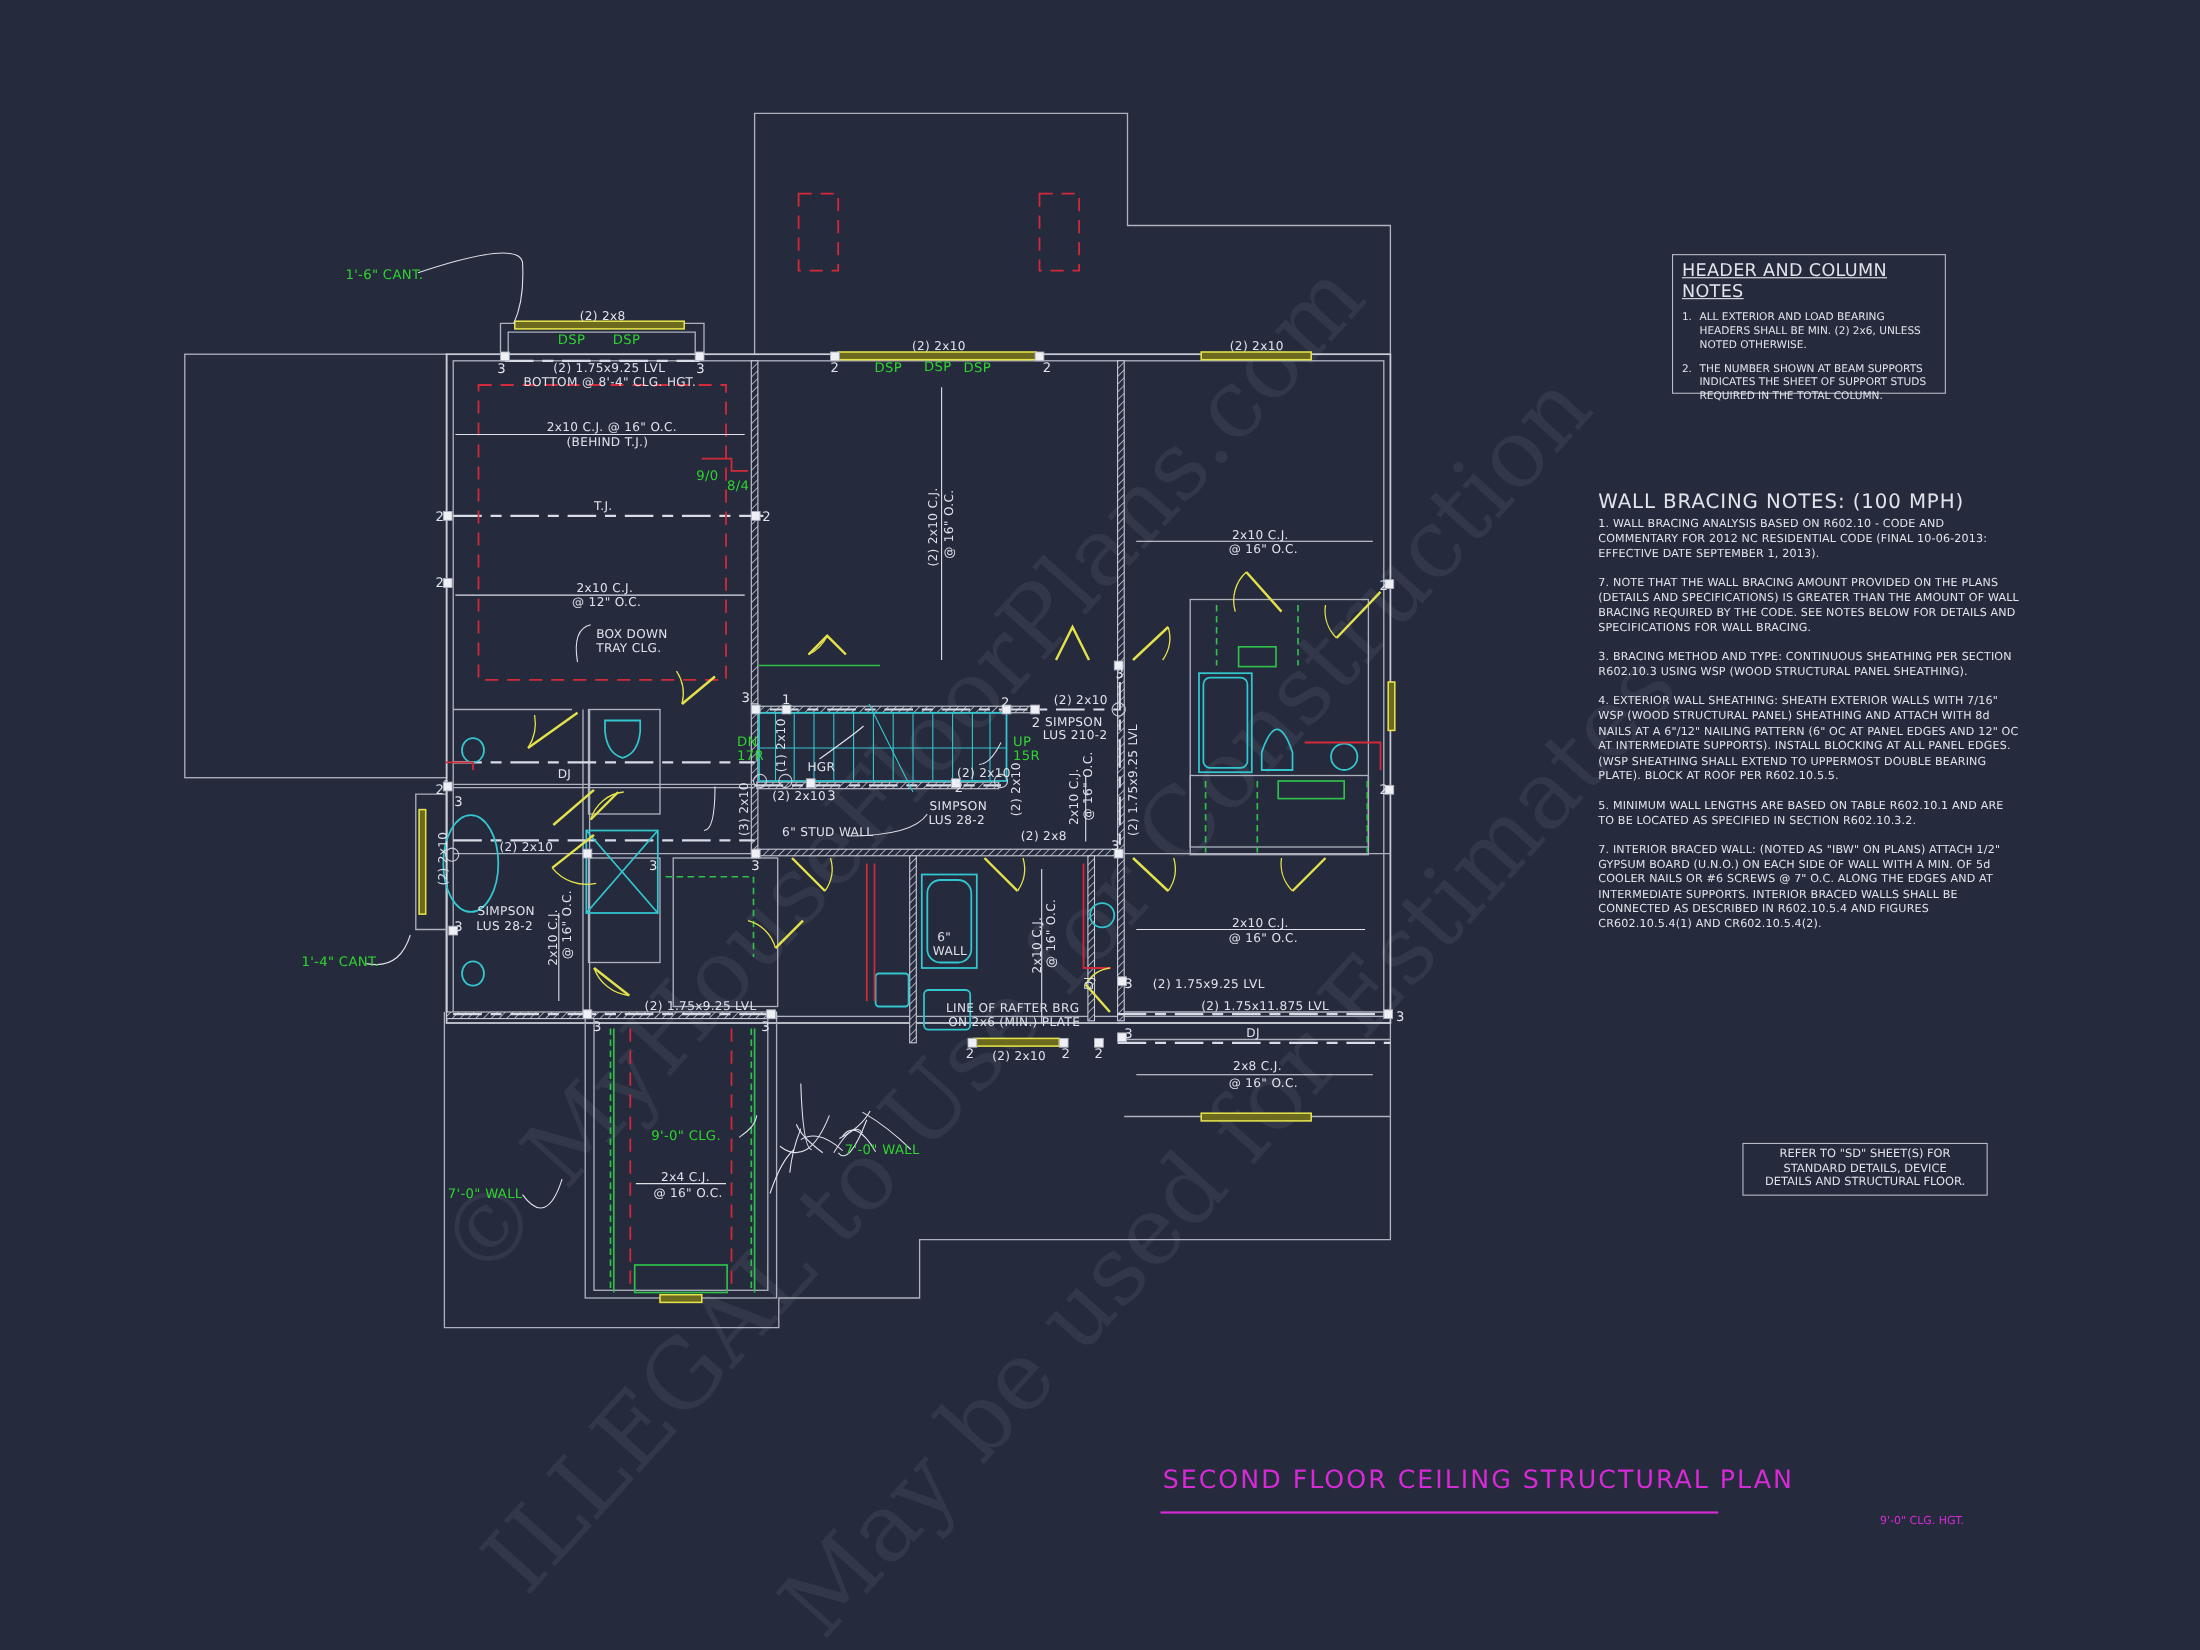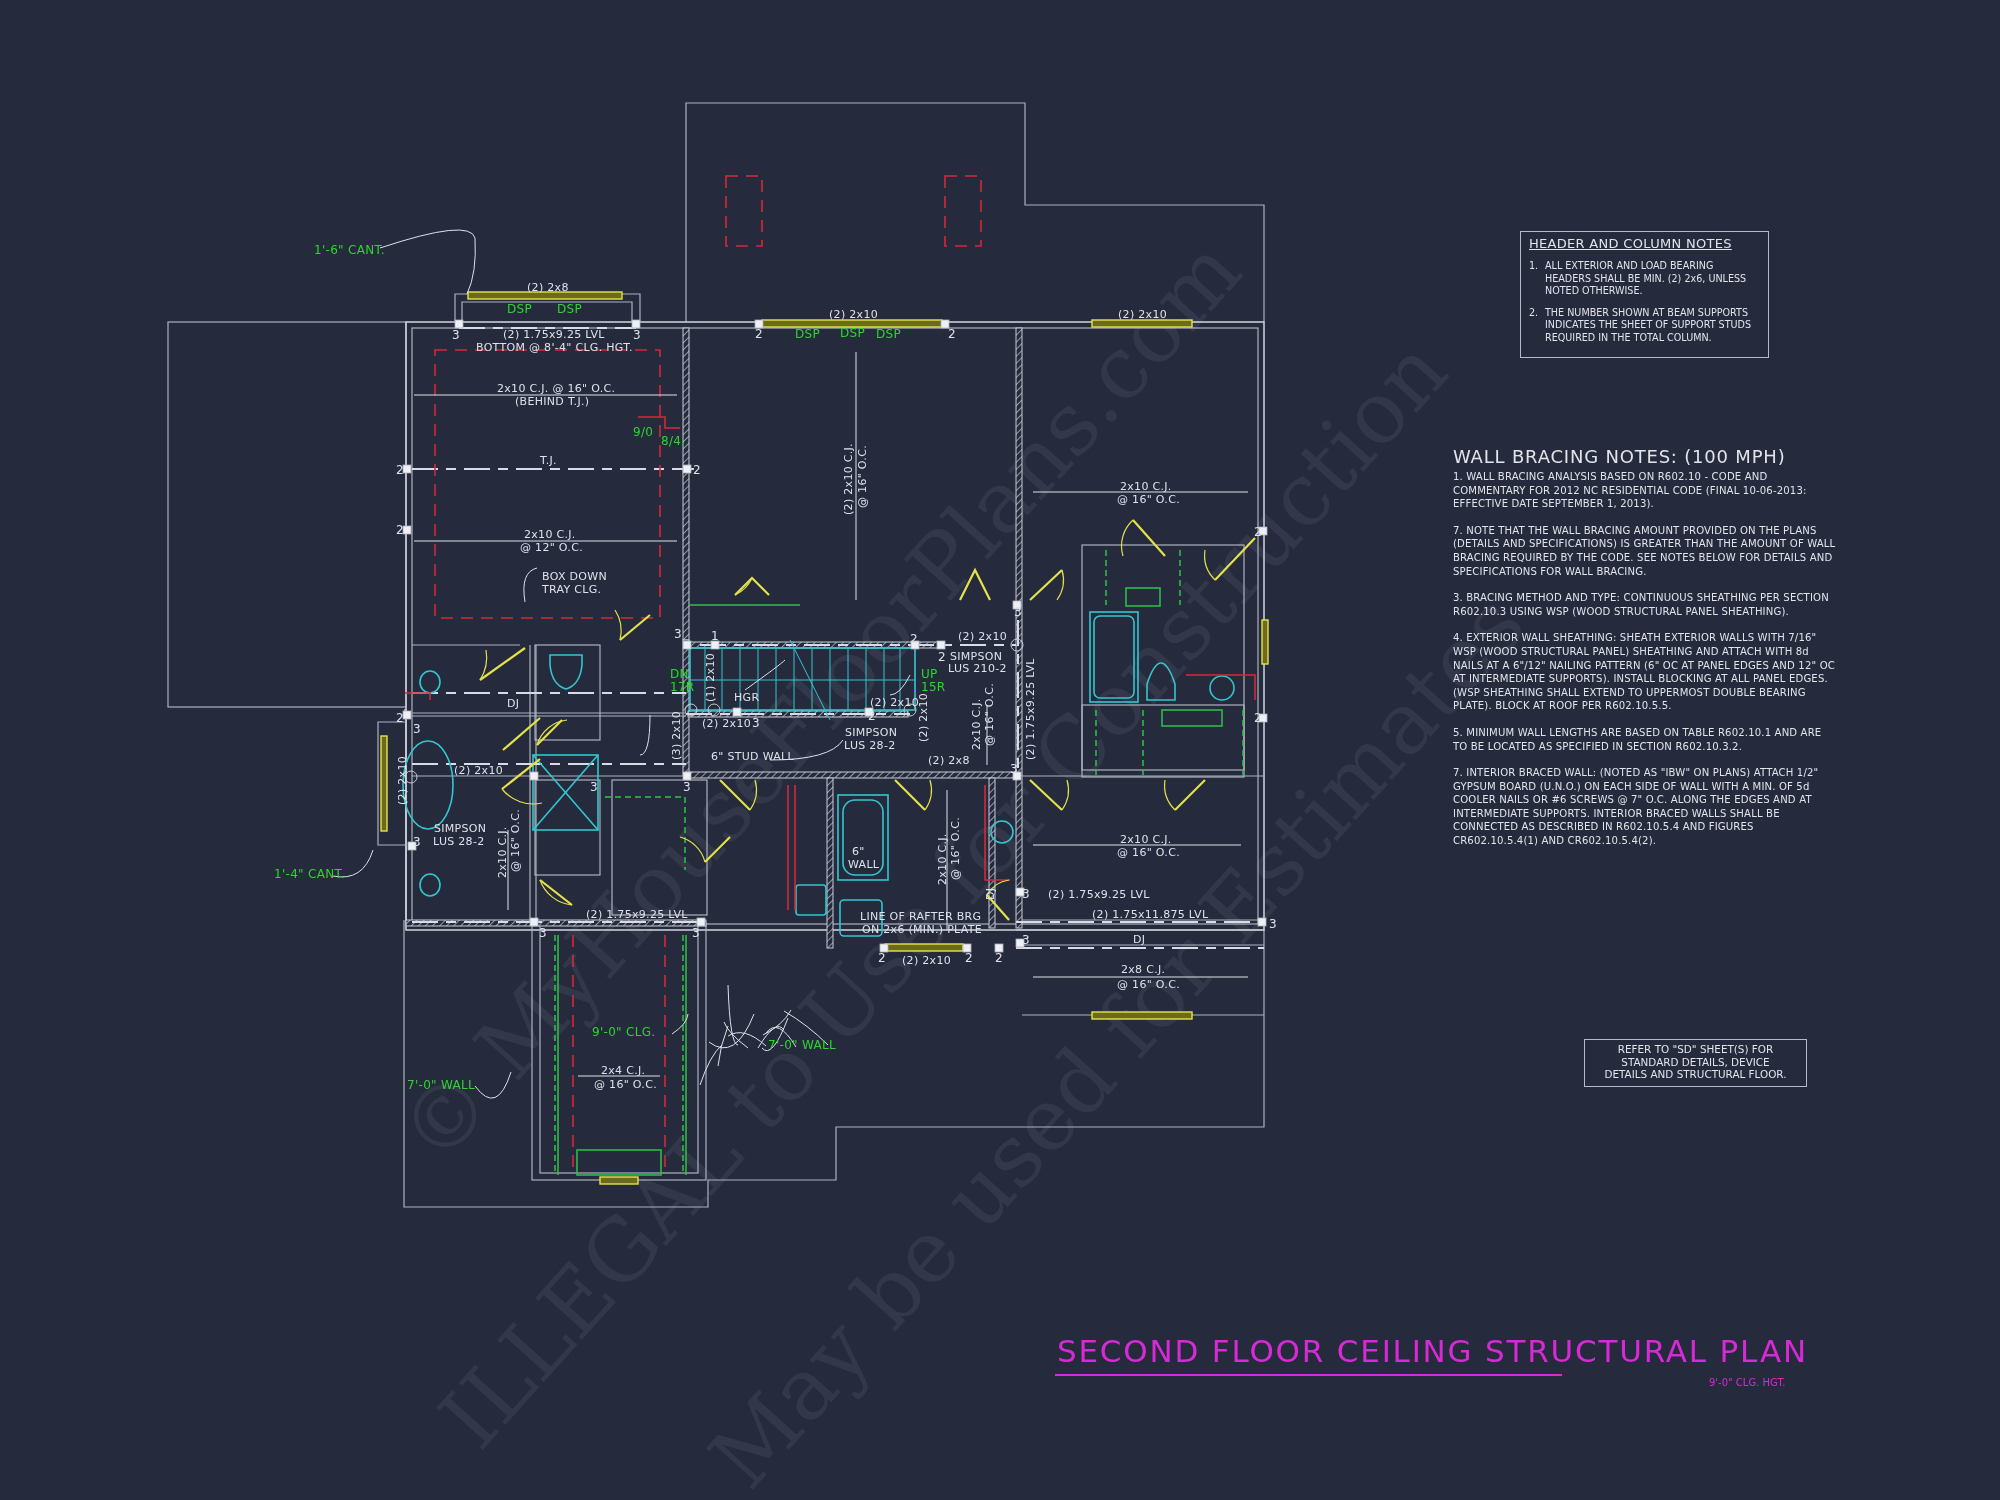--- a/index.html
+++ b/index.html
@@ -20,30 +20,30 @@
   .red-dash { stroke:#d32a3a; stroke-width:1.6; stroke-dasharray:12 8; fill:none; }
   .red { stroke:#d32a3a; stroke-width:1.6; fill:none; }
   .grn { stroke:#2fc24a; stroke-width:1.5; fill:none; }
   .grn-dash { stroke:#2fc24a; stroke-width:1.5; stroke-dasharray:6 4; fill:none; }
   .dim { stroke:#dfe2ea; stroke-width:1; fill:none; }
   .leader { stroke:#dfe2ea; stroke-width:1; fill:none; }
   .post { fill:#eef0f5; stroke:#aeb2bf; stroke-width:0.8; }
 
   .notes-box { position:absolute; left:1520px; top:231px; width:249px; height:127px;
                border:1.5px solid #b7bbc6; box-sizing:border-box; padding:4px 8px; }
-  .notes-title { font-size:13px; text-decoration:underline; color:#e2e4ea; margin:0 0 9px 0; letter-spacing:0.3px; }
+  .notes-title { font-size:16px; text-decoration:underline; color:#e2e4ea; margin:0 0 9px 0; letter-spacing:0.3px; }
   .notes-item { display:flex; font-size:9.6px; line-height:12.6px; margin-bottom:9px; color:#e2e4ea; }
   .notes-item .n { width:16px; flex:none; }
   .bracing { position:absolute; left:1453px; top:446px; width:385px; }
   .bracing-title { font-size:18px; letter-spacing:0.8px; color:#e2e4ea; margin-bottom:3px; }
   .bracing-p { font-size:10.1px; line-height:13.6px; color:#e2e4ea; margin:0 0 13px 0; letter-spacing:0.15px; }
   .refer-box { position:absolute; left:1584px; top:1039px; width:223px; height:48px;
                border:1.5px solid #b7bbc6; box-sizing:border-box; text-align:center;
                font-size:10.4px; line-height:12.6px; padding-top:3px; color:#e2e4ea; }
-  .sheet-title { position:absolute; left:1057px; top:1333px; font-size:31px; color:#d62ad6;
+  .sheet-title { position:absolute; left:1057px; top:1333px; font-size:23px; color:#d62ad6;
                  letter-spacing:1.8px; white-space:nowrap; }
   .sheet-rule { position:absolute; left:1055px; top:1374px; width:507px; height:2px; background:#d62ad6; }
   .sheet-sub { position:absolute; left:1709px; top:1377px; font-size:10px; color:#d62ad6; }
   .wm { position:absolute; font-family:"DejaVu Serif", serif; color:rgba(190,196,215,0.09);
         white-space:nowrap; transform-origin:left top; pointer-events:none; }
 </style>
 </head>
 <body>
 
 <div class="wm" style="left:380px;top:1115px;font-size:86px;transform:rotate(-48deg);">© MyHouseFloorPlans.com</div>

